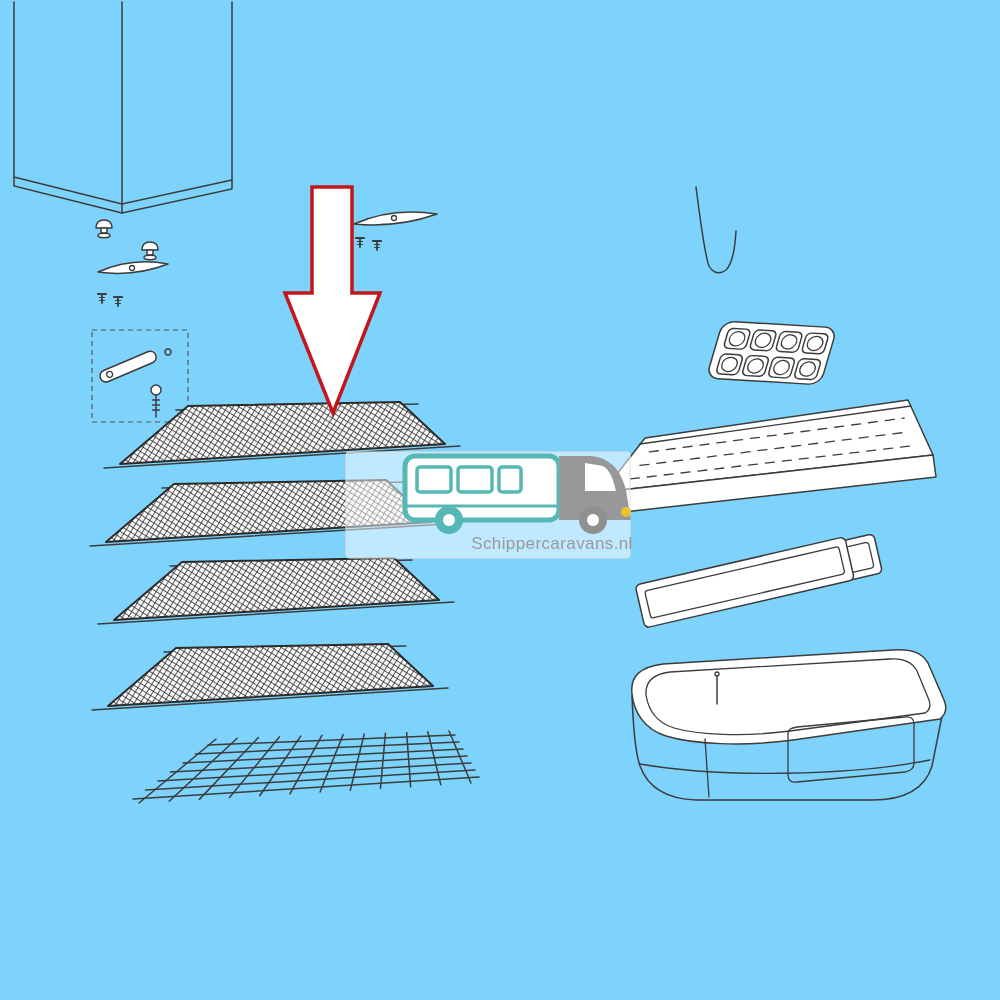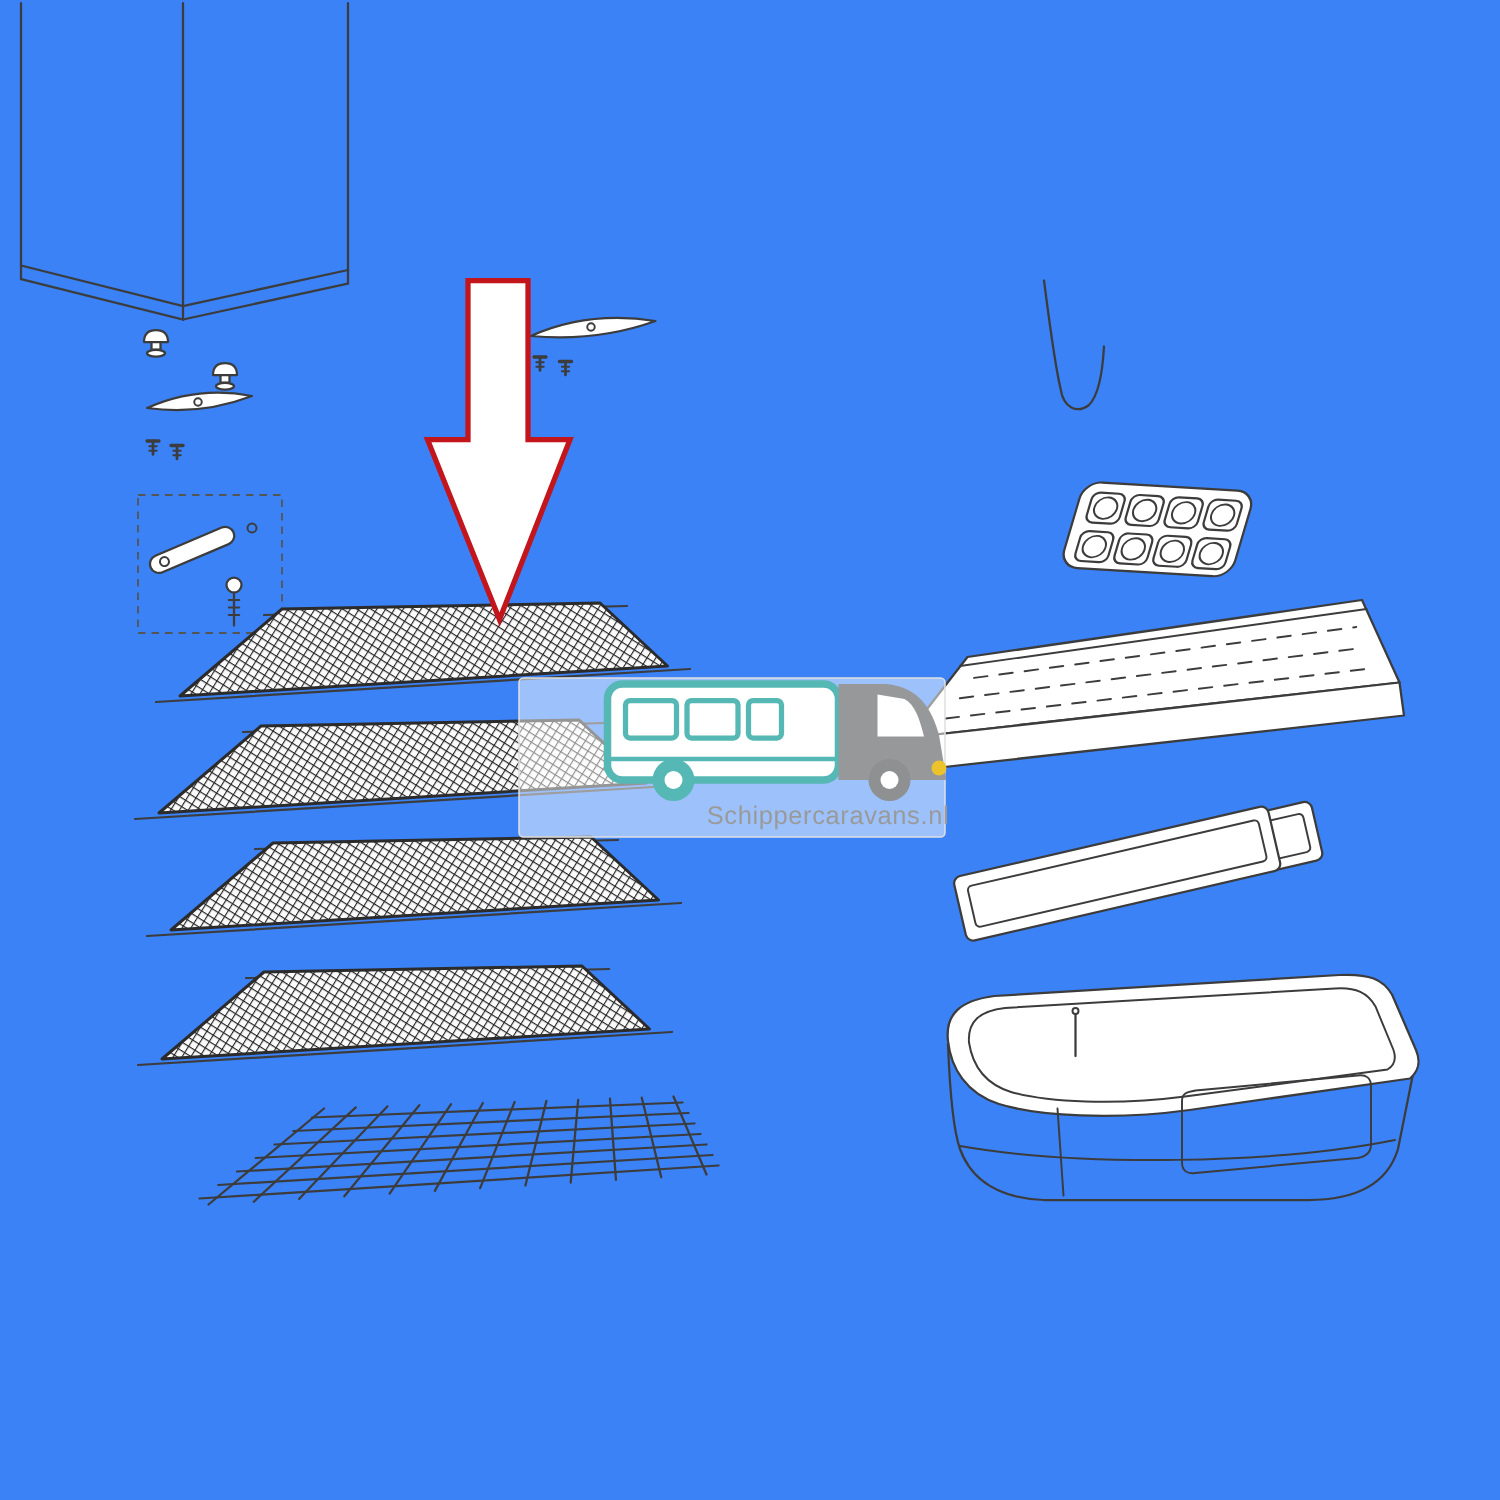--- a/index.html
+++ b/index.html
@@ -1,16 +1,16 @@
 <!DOCTYPE html>
 <html><head>
 <meta charset="utf-8">
 <style>
   html,body{margin:0;padding:0;background:#fff;}
-  .stage{position:relative;width:1000px;height:1000px;background:#3b82f6;overflow:hidden;}
+  .stage{position:relative;width:1000px;height:1000px;background:#7dd3fc;overflow:hidden;}
   svg{position:absolute;left:0;top:0;}
   .ln{stroke:#3c3c3c;fill:none;stroke-width:1.5;stroke-linecap:round;}
   .ln line{stroke:#3c3c3c;fill:none;stroke-linecap:round;}
   .lnr{stroke:#3c3c3c;fill:none;stroke-width:1.3;stroke-linecap:round;}
   .outline{fill:#fff;stroke:#3c3c3c;stroke-width:1.5;stroke-linejoin:round;}
   .dash{fill:none;stroke:#555;stroke-width:1.2;stroke-dasharray:5 4;}
   text.wm{font-family:"Liberation Sans",sans-serif;font-size:17px;fill:#9a9a9a;letter-spacing:.4px;}
 </style>
 </head>
 <body>

